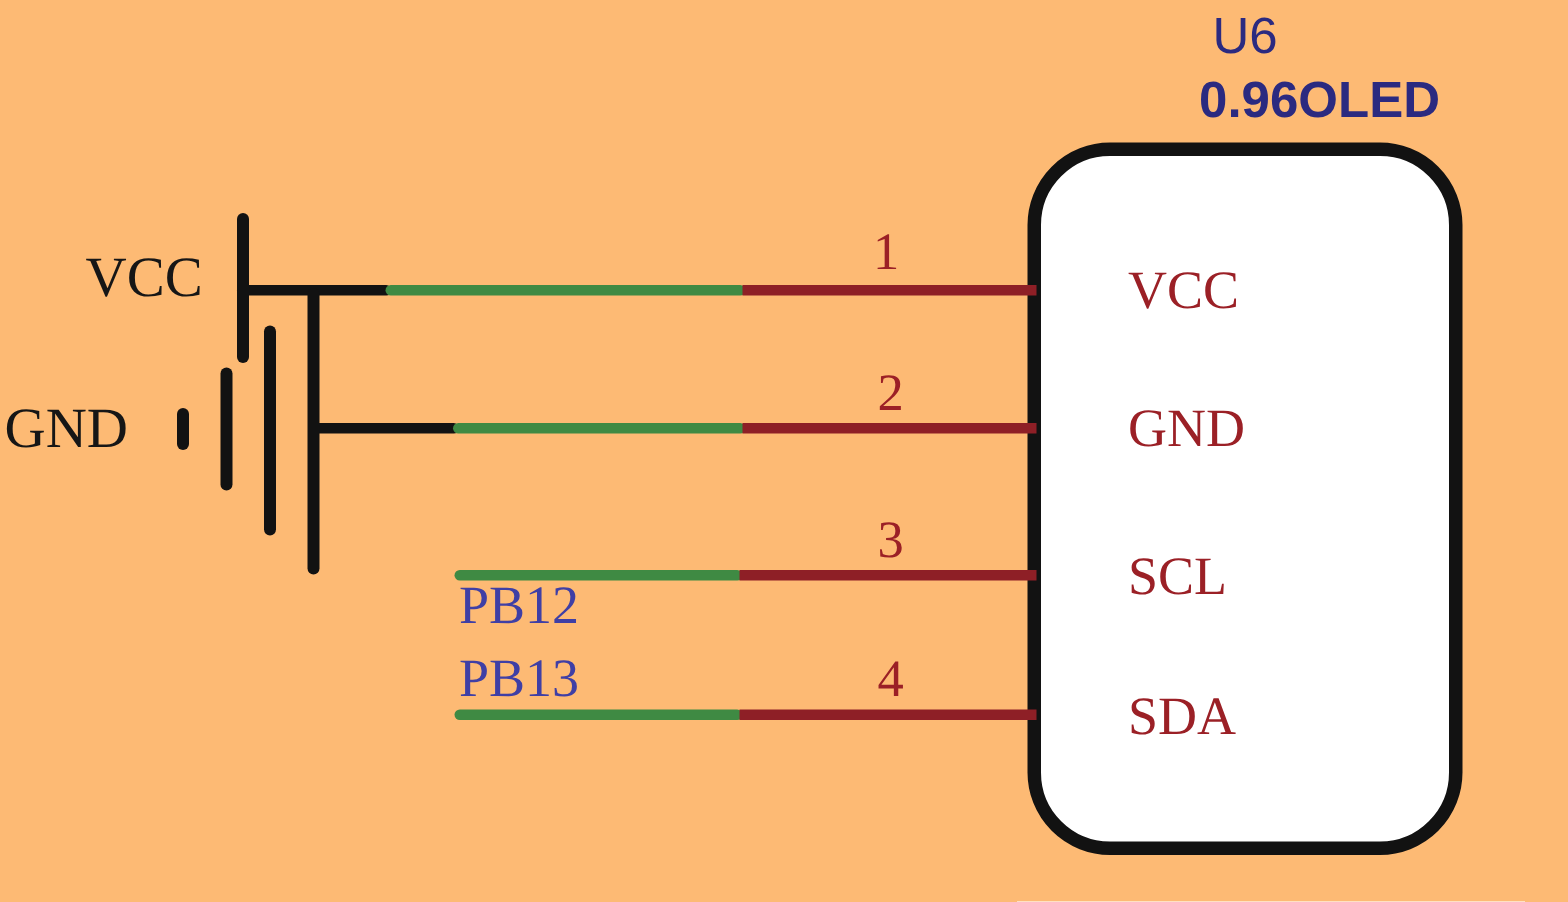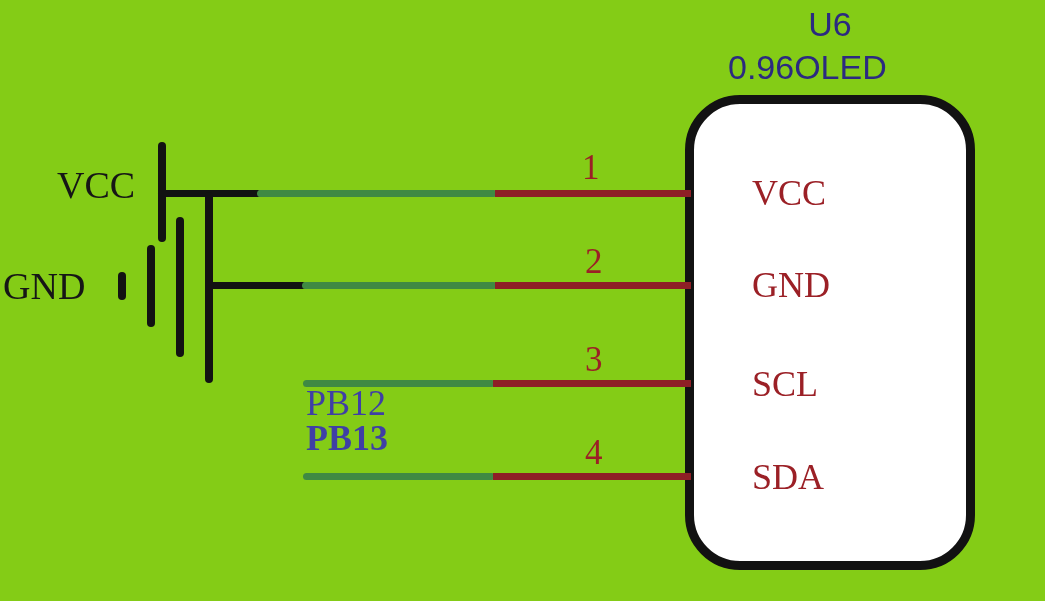--- a/index.html
+++ b/index.html
@@ -1,19 +1,19 @@
 <!DOCTYPE html>
 <html><head>
 <meta charset="utf-8">
 <style>
   html,body{margin:0;padding:0;background:#ffffff;}
   .canvas{
     position:relative;
     width:1045px;height:601px;
-    background:#84cc16;
+    background:#fdba74;
     overflow:hidden;
     font-family:"Liberation Serif", serif;
   }
   
   .oled-box{
     position:absolute;
     left:685px;top:95px;width:290px;height:475px;
     border:9px solid #121212;
     border-radius:55px;
     box-sizing:border-box;
@@ -22,21 +22,21 @@
   
   .refdes, .partname{
     position:absolute;
     color:#2b2a80;
     font-family:"Liberation Sans", sans-serif;
     font-weight:500;
     letter-spacing:0px;
     white-space:nowrap;
   }
   .refdes{left:700px;top:5px;width:260px;text-align:center;font-size:34px;}
-  .partname{left:728px;top:48px;width:260px;text-align:left;font-size:34px;}
+  .partname{left:700px;top:48px;width:260px;text-align:right;font-size:34px;font-weight:bold;}
   
   .pin-name{
     position:absolute;left:752px;
     color:#9b2026;font-size:36px;line-height:1;
     white-space:nowrap;
   }
   
   .pin-number{
     position:absolute;
     color:#9b2026;font-size:35px;line-height:1;
@@ -97,15 +97,15 @@
 
   <div class="bar" style="left:205px;top:192px;height:191px;"></div>
   <div class="bar" style="left:176px;top:217px;height:140px;"></div>
   <div class="bar" style="left:147px;top:245px;height:82px;"></div>
   <div class="bar" style="left:118px;top:272px;height:28px;"></div>
 
   <div class="net-label" style="left:57px;top:166px;">VCC</div>
   <div class="net-label" style="left:3px;top:267px;">GND</div>
 
   <div class="port-label" style="left:306px;top:341px;margin-top:44px;">PB12</div>
-  <div class="port-label" style="left:306px;top:420px;font-weight:bold;">PB13</div>
+  <div class="port-label" style="left:306px;top:434px;">PB13</div>
 
 </div>
 
 </body></html>

